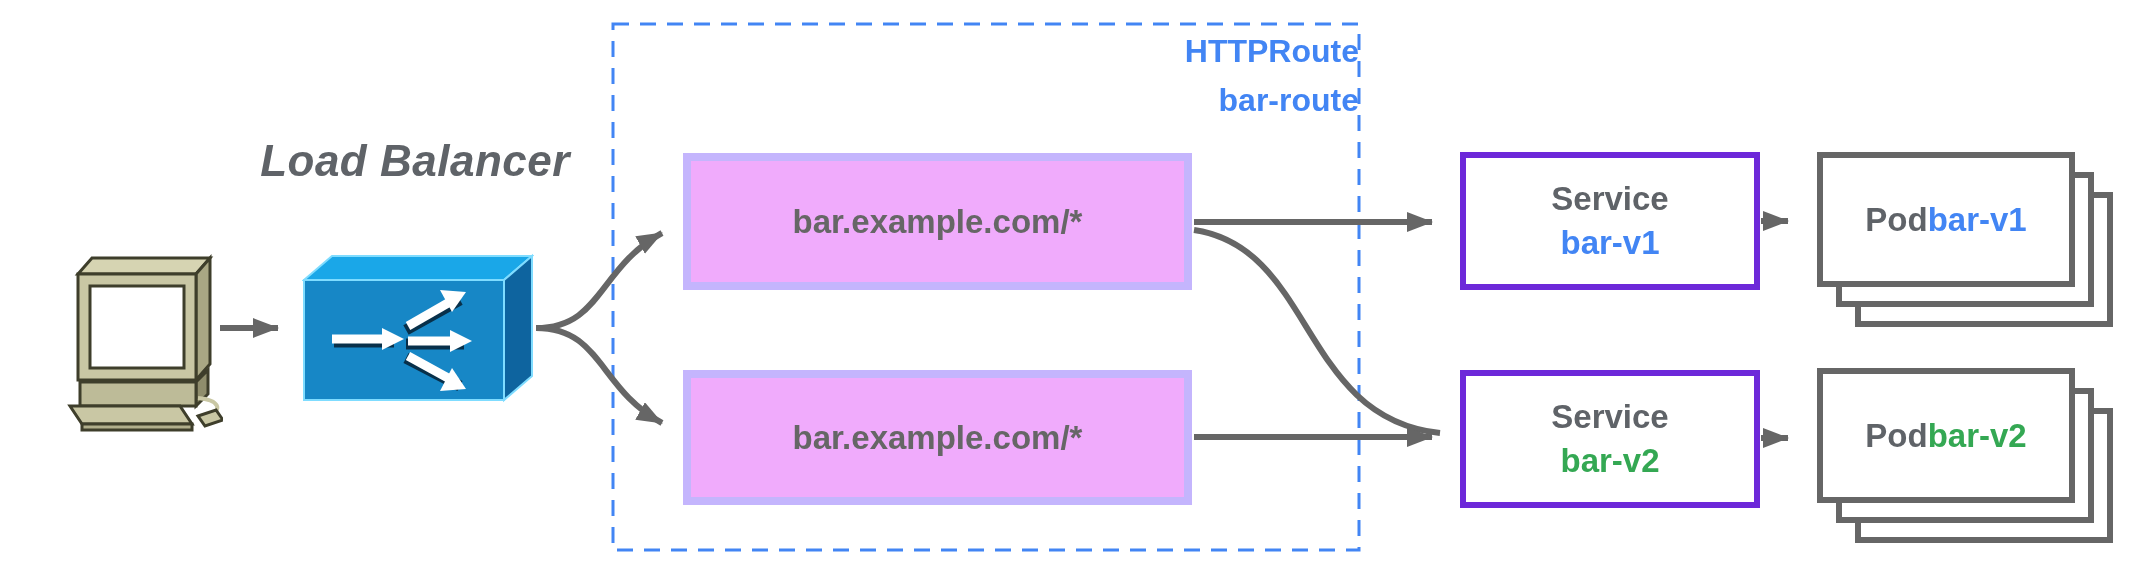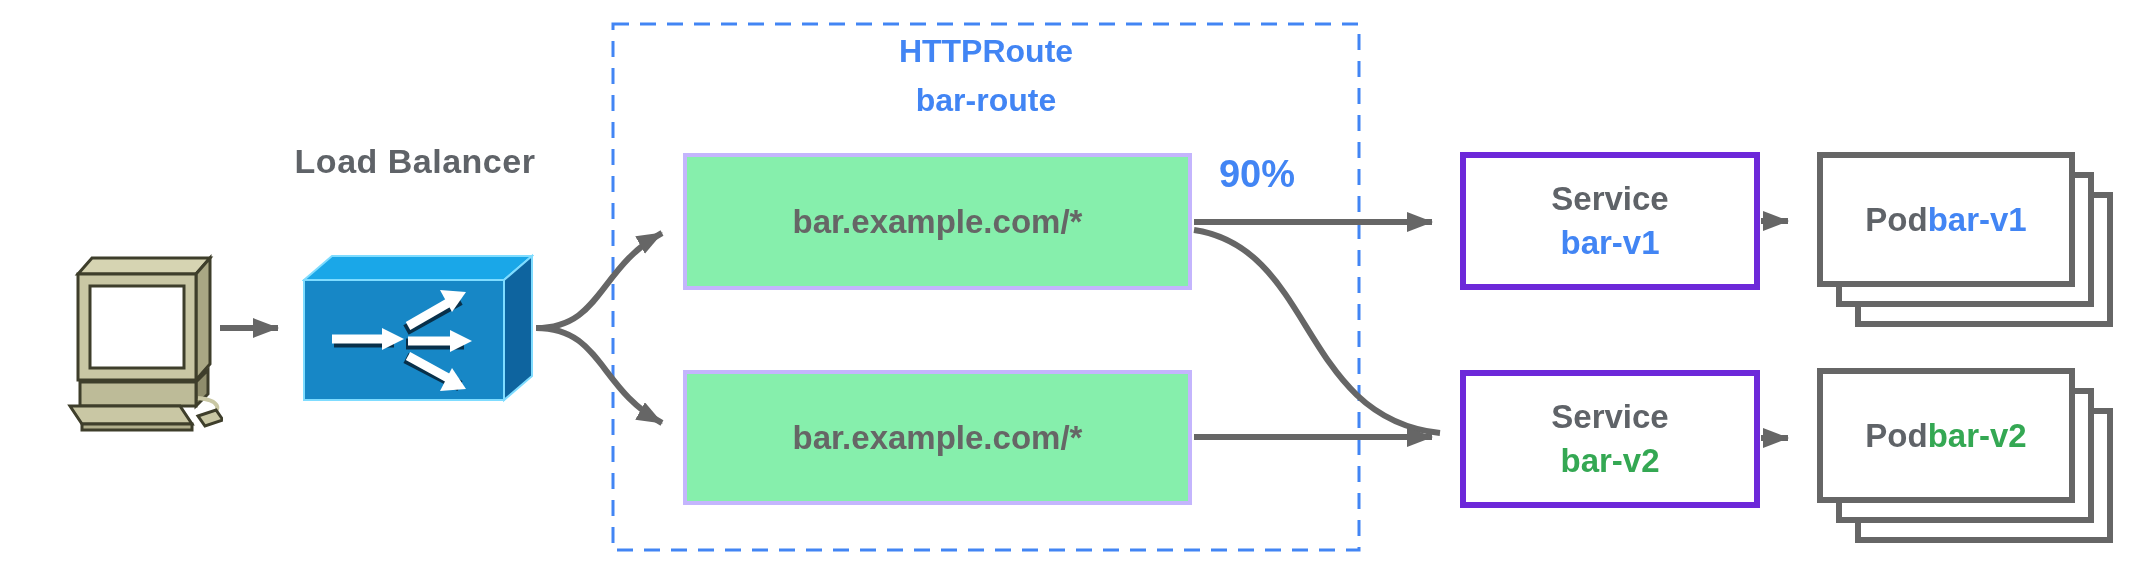--- a/index.html
+++ b/index.html
@@ -1,23 +1,23 @@
 <!DOCTYPE html>
 <html><head>
 <meta charset="utf-8">
 <style>
   html,body{margin:0;padding:0;background:#ffffff;}
   body{font-family:"Liberation Sans","DejaVu Sans",sans-serif;}
   #stage{position:relative;width:2149px;height:573px;background:#ffffff;overflow:hidden;}
   #edges{position:absolute;left:0;top:0;width:2149px;height:573px;z-index:1;}
   .abs{position:absolute;box-sizing:border-box;}
   .label{display:flex;align-items:center;justify-content:center;text-align:center;font-weight:bold;}
-  .lb-label{font-size:34px;color:#5f6368;letter-spacing:.5px;}
+  .lb-label{font-size:44px;color:#5f6368;letter-spacing:.5px;font-style:italic;}
   .group-title{flex-direction:column;font-size:32px;line-height:49px;color:#4285f4;z-index:2;}
-  .rule-box{background:#86efac;border:4px solid #c4b5fd;z-index:3;
+  .rule-box{background:#f0abfc;border:8px solid #c4b5fd;z-index:3;
             display:flex;flex-direction:column;align-items:center;justify-content:center;
             font-weight:bold;font-size:33px;line-height:44px;color:#666666;}
   .weight{font-size:38px;font-weight:bold;z-index:4;}
   .node-box{background:#ffffff;border:6px solid #6d28d9;z-index:3;
             display:flex;flex-direction:column;align-items:center;justify-content:center;
             font-weight:bold;font-size:33px;line-height:44px;color:#5f6368;}
   .pod-stack{z-index:3;}
   .pod-card{position:absolute;width:258px;height:135px;background:#ffffff;border:6px solid #666666;box-sizing:border-box;}
   .pod-card.front{display:flex;align-items:center;justify-content:center;
                   font-weight:bold;font-size:33px;line-height:44px;color:#5f6368;}
@@ -93,34 +93,33 @@
         <path d="M 106 89 H 150" fill="none"></path>
           <polygon points="148,78 170,89 148,100" stroke="none"></polygon>
         <path d="M 106 104 L 146 126" fill="none"></path>
           <polygon points="150,116 164,137 138,139" stroke="none"></polygon>
       </g>
     </svg>
   </div>
 
   <div class="abs label lb-label" style="left:240px;top:136px;width:350px;height:50px;">Load Balancer</div>
 
-  <div class="abs label group-title" style="left:613px;top:26px;width:746px;height:100px;">
+  <div class="abs label group-title" style="left:613px;top:26px;width:746px;height:100px;align-items:flex-end;">
     <span>HTTPRoute</span>
     <span>bar-route</span>
   </div>
 
   <div class="abs rule-box" style="left:683px;top:153px;width:509px;height:137px;">
     <span>bar.example.com/*</span>
   </div>
 
   <div class="abs rule-box" style="left:683px;top:370px;width:509px;height:135px;">
     <span>bar.example.com/*</span>
   </div>
 
-  <div class="abs label weight" style="left: 1202px; top: 150px; width: 110px; height: 48px; color: rgb(66, 133, 244);">90%</div>
 
   <div class="abs node-box" style="left:1460px;top:152px;width:300px;height:138px;">
     <span>Service</span>
     <span style="color: rgb(66, 133, 244);">bar-v1</span>
   </div>
 
   <div class="abs node-box" style="left:1460px;top:370px;width:300px;height:138px;">
     <span>Service</span>
     <span style="color: rgb(52, 168, 83);">bar-v2</span>
   </div>

